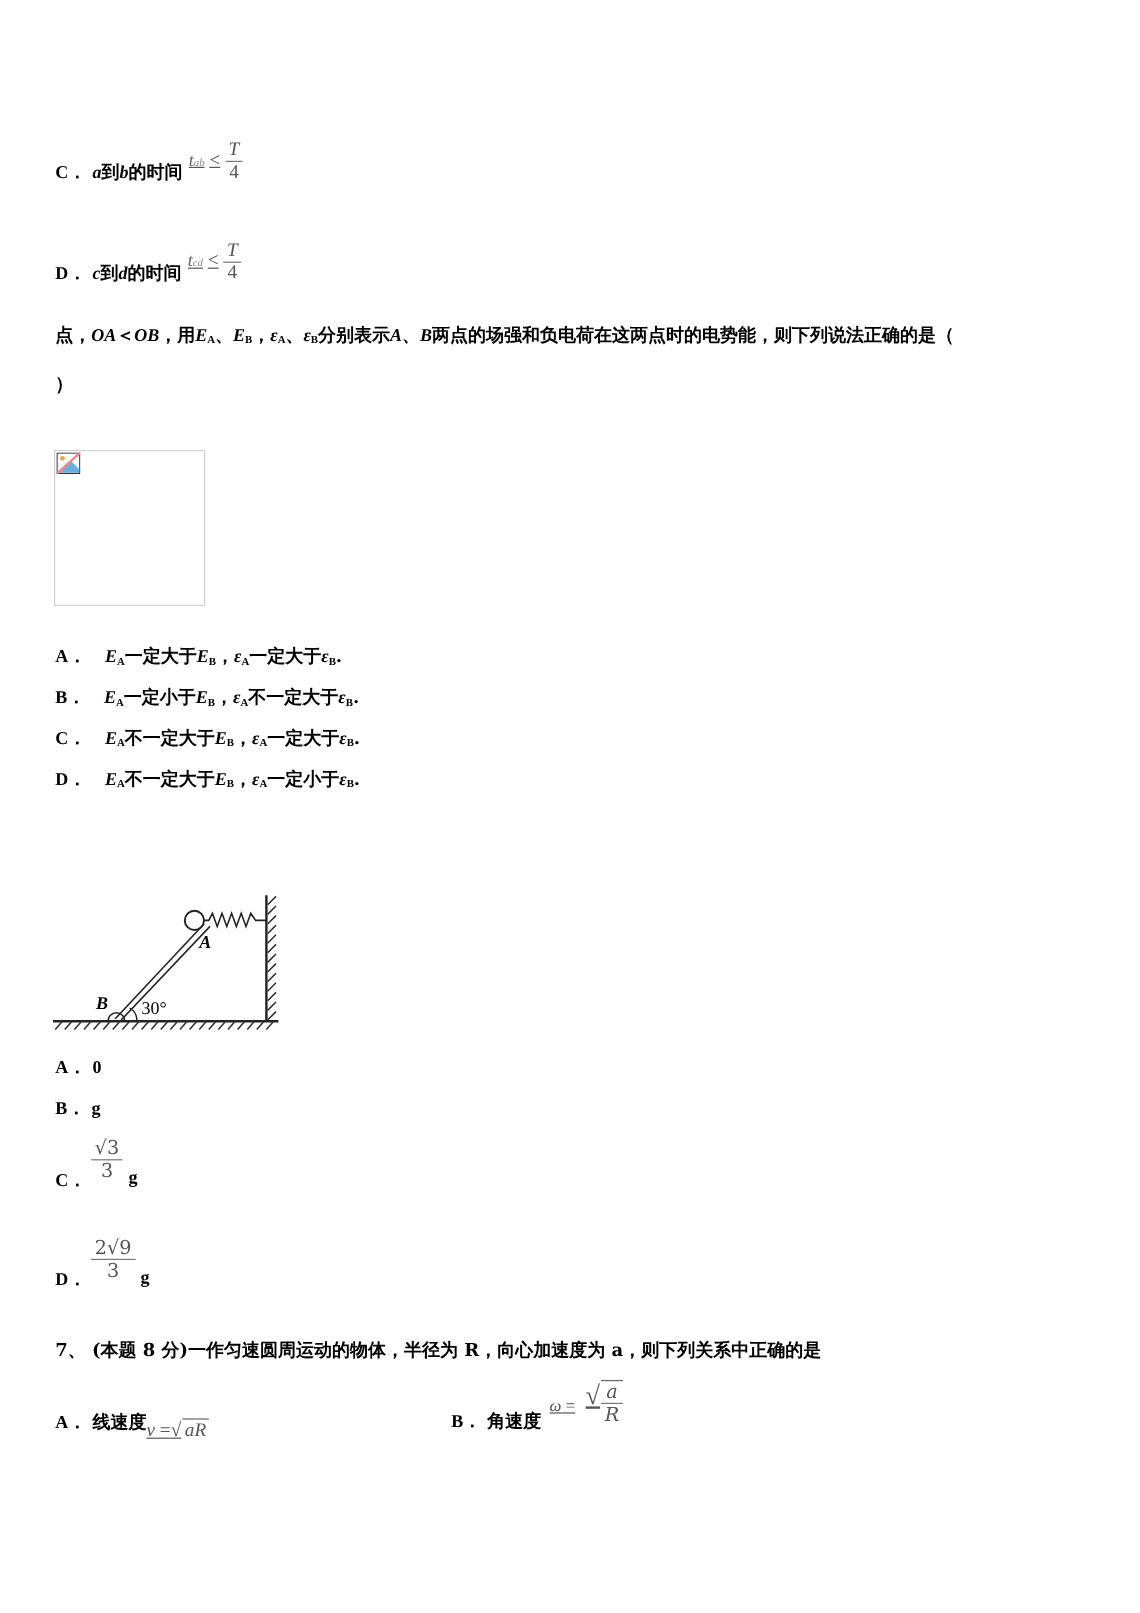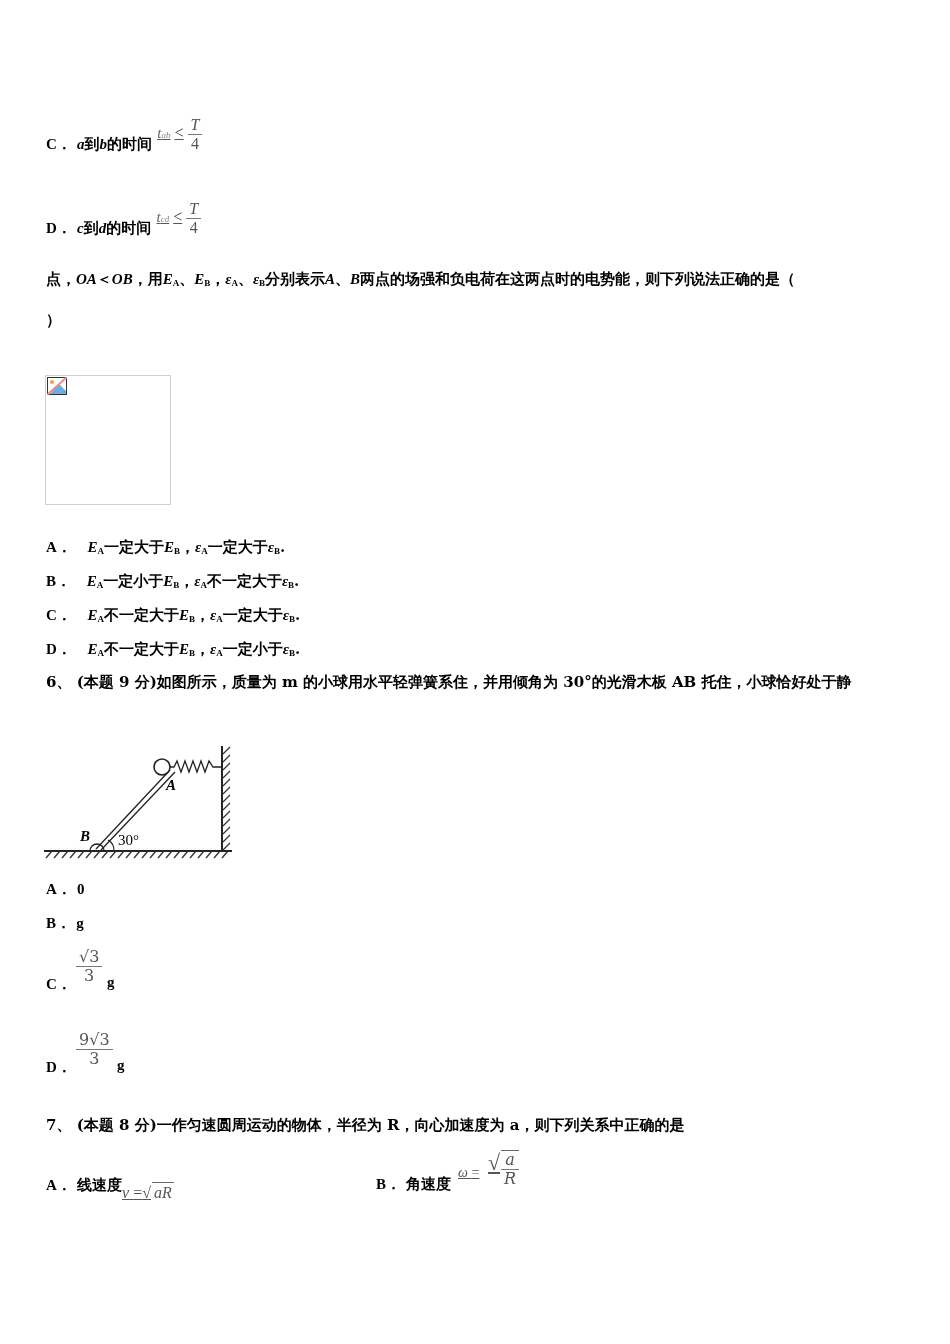--- a/index.html
+++ b/index.html
@@ -91,21 +91,20 @@
     <span class="label">C．</span>&nbsp;&nbsp;
     <span class="it">E</span><span class="sub">A</span><span>不一定大于</span><span class="it">E</span><span class="sub">B</span><span>，</span><span class="it">ε</span><span class="sub">A</span><span>一定大于</span><span class="it">ε</span><span class="sub">B</span><span>.</span>
   </div>
   <div class="line" style="top:639px;">
     <span class="label">D．</span>&nbsp;&nbsp;
     <span class="it">E</span><span class="sub">A</span><span>不一定大于</span><span class="it">E</span><span class="sub">B</span><span>，</span><span class="it">ε</span><span class="sub">A</span><span>一定小于</span><span class="it">ε</span><span class="sub">B</span><span>.</span>
   </div>
 </div>
 
 <div class="para" style="top:664px; width:860px;">
-  <div style="white-space:nowrap;"><span>6、</span> <span>(本题 9 分)如图所示，质量为 m 的小球用水平轻弹簧系住，并用倾角为 30°的光滑木板 AB 托住，小球恰好处于静</span></div>
 </div>
 
 <svg class="abs" style="left:44px; top:740px;" width="192" height="122" viewBox="0 0 192 122">
 
   <line x1="0" y1="111" x2="188" y2="111" stroke="#222" stroke-width="2"></line>
   <g stroke="#333" stroke-width="1.3">
     <line x1="2" y1="118" x2="8" y2="111"></line>
       <line x1="10" y1="118" x2="16" y2="111"></line>
       <line x1="18" y1="118" x2="24" y2="111"></line>
     <line x1="26" y1="118" x2="32" y2="111"></line>
@@ -175,21 +174,21 @@
   <span class="frac" style="position:absolute; left:30px; top:-10px;">
     <span class="num" style="font-weight:normal;">√3</span>
       <span class="bar"></span>
       <span class="den" style="font-weight:normal;">3</span>
   </span>
   <span class="label" style="position:absolute; left:61px; top:14px;">g</span>
 </div>
 <div class="line" style="top:1041px; height:50px;">
   <span class="label" style="position:absolute; top:16px;">D．</span>
   <span class="frac" style="position:absolute; left:30px; top:-10px;">
-    <span class="num" style="font-weight:normal;">9√3</span>
+    <span class="num" style="font-weight:normal;">2√9</span>
       <span class="bar"></span>
       <span class="den" style="font-weight:normal;">3</span>
   </span>
   <span class="label" style="position:absolute; left:71px; top:14px;">g</span>
 </div>
 
 <div class="line" style="top:1115px; font-weight:bold;">
   <span>7、</span> <span>(本题 8 分)一作匀速圆周运动的物体，半径为 R，向心加速度为 a，则下列关系中正确的是</span>
 </div>
 

